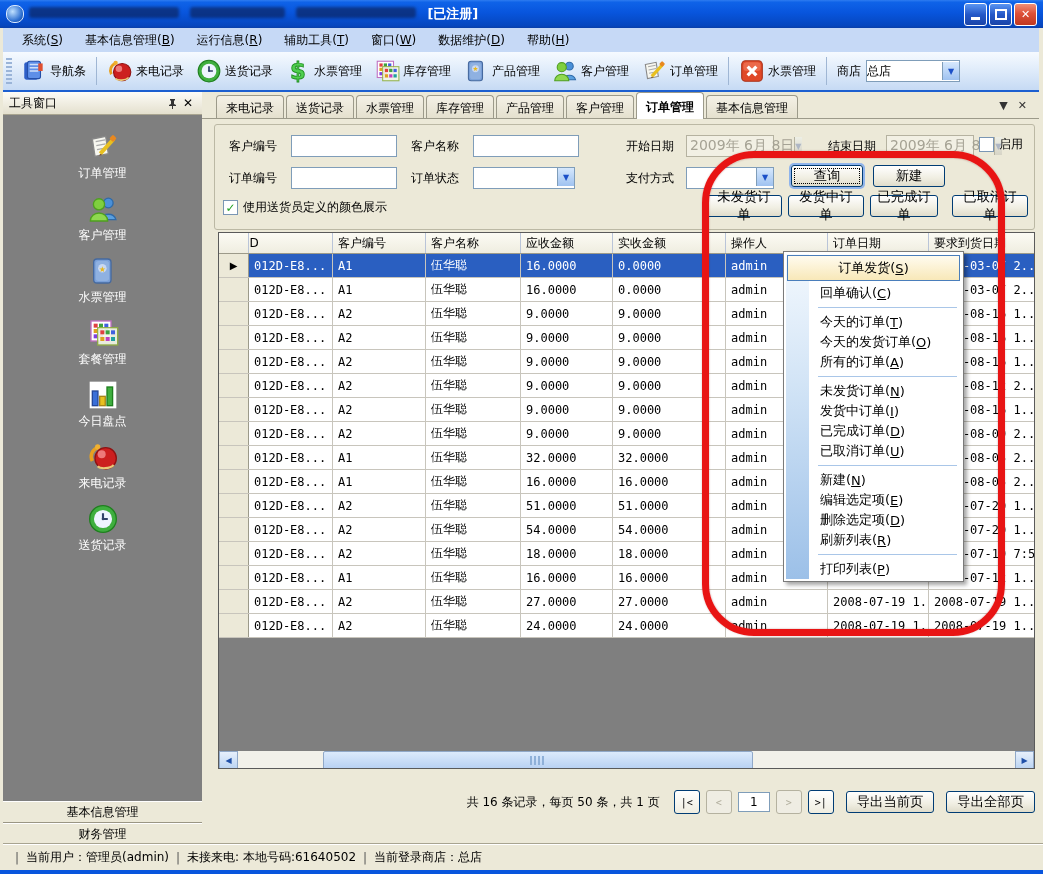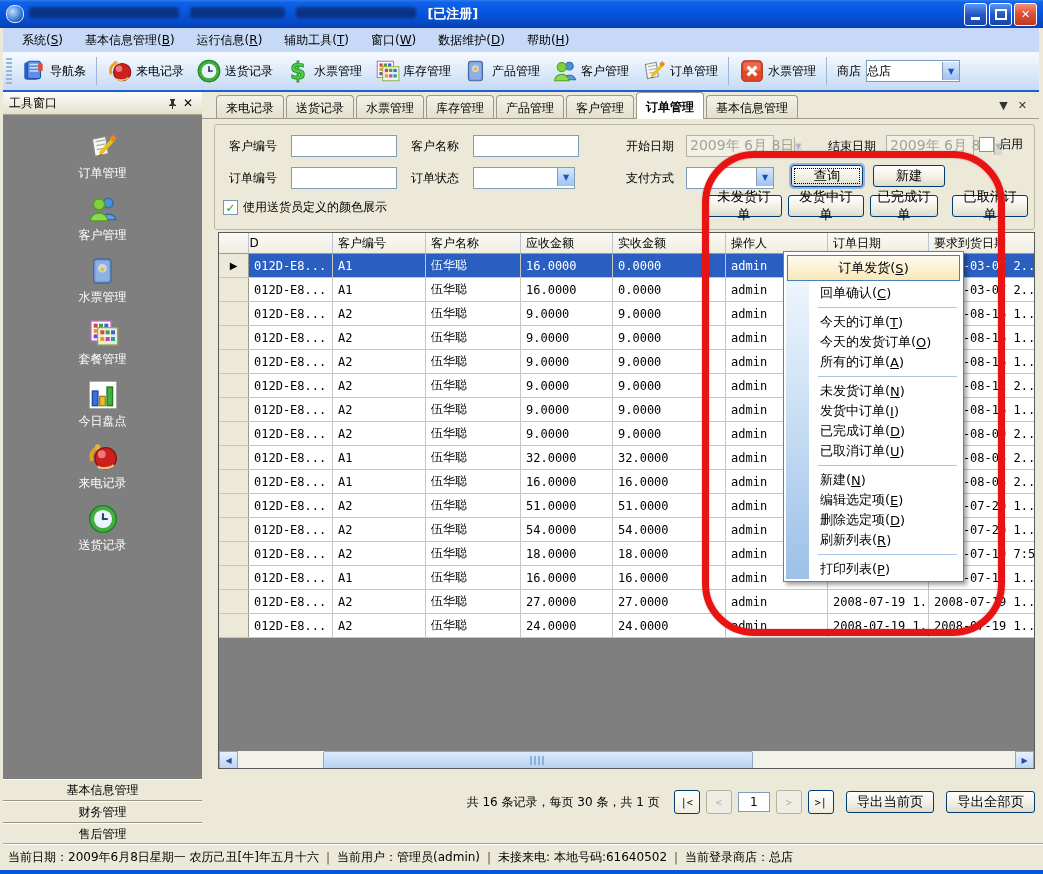--- a/index.html
+++ b/index.html
@@ -394,21 +394,20 @@
             <path d="M12 12V7.6M12 12h3.6" stroke="#30406A" stroke-width="1.6"></path>
             <circle cx="12" cy="12" r="1" fill="#30406A"></circle>
           </svg>
         </span>
         <span class="lbl">送货记录</span>
       </div>
     </div>
   <div class="side-bottom" id="side-bottom">
       <div class="side-bar">基本信息管理</div>
       <div class="side-bar">财务管理</div>
-      <div class="side-bar">售后管理</div>
     </div>
 </div>
 
 <div class="main">
   <div class="tabbar" id="tabbar">
       <span class="tab">来电记录</span>
       <span class="tab">送货记录</span>
       <span class="tab">水票管理</span>
       <span class="tab">库存管理</span>
       <span class="tab">产品管理</span>
@@ -676,21 +675,21 @@
       <span class="hs-track">
           <span class="hs-thumb">
             <span class="hs-grip"></span>
           </span>
         </span>
       <span class="hs-btn">▶</span>
     </div>
   </div>
 
   <div class="pagebar">
-    <span style="margin-right:8px">共 16 条记录，每页 30 条，共 1 页</span>
+    <span style="margin-right:8px">共 16 条记录，每页 50 条，共 1 页</span>
     <span class="pg-btn">|&lt;</span>
     <span class="pg-btn dis">&lt;</span>
     <span class="pg-box">1</span>
     <span class="pg-btn dis">&gt;</span>
     <span class="pg-btn">&gt;|</span>
     <button class="xp-btn exp-btn">导出当前页</button>
     <button class="xp-btn exp-btn">导出全部页</button>
   </div>
 </div>
 
@@ -712,21 +711,20 @@
     <div class="ctx-item">编辑选定项(<u>E</u>)</div>
     <div class="ctx-item">删除选定项(<u>D</u>)</div>
     <div class="ctx-item">刷新列表(<u>R</u>)</div>
     <div class="ctx-sep"></div>
     <div class="ctx-item">打印列表(<u>P</u>)</div>
   </div>
 
 <div class="red-oval"></div>
 
 <div class="statusbar" id="statusbar">
-    <span>当前日期：2009年6月8日星期一  农历己丑[牛]年五月十六</span>
     <span class="sb-sep">|</span>
     <span>当前用户：管理员(admin)</span>
     <span class="sb-sep">|</span>
     <span>未接来电: 本地号码:61640502</span>
     <span class="sb-sep">|</span>
     <span>当前登录商店：总店</span>
   </div>
 
 <div class="frame-left"></div>
 <div class="frame-right"></div>

